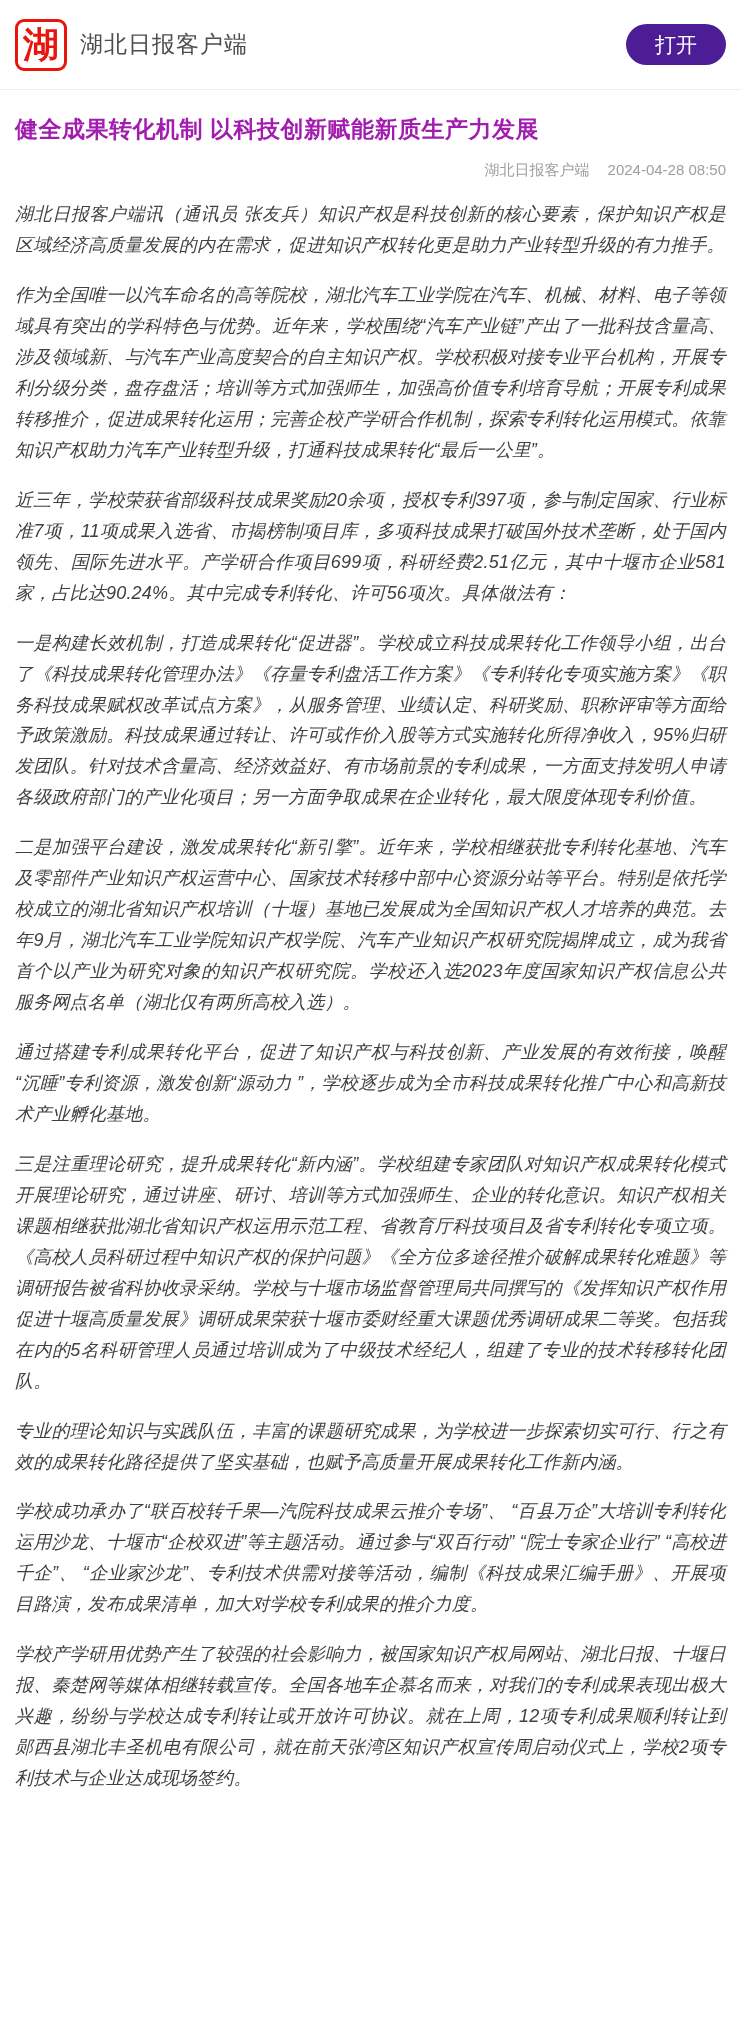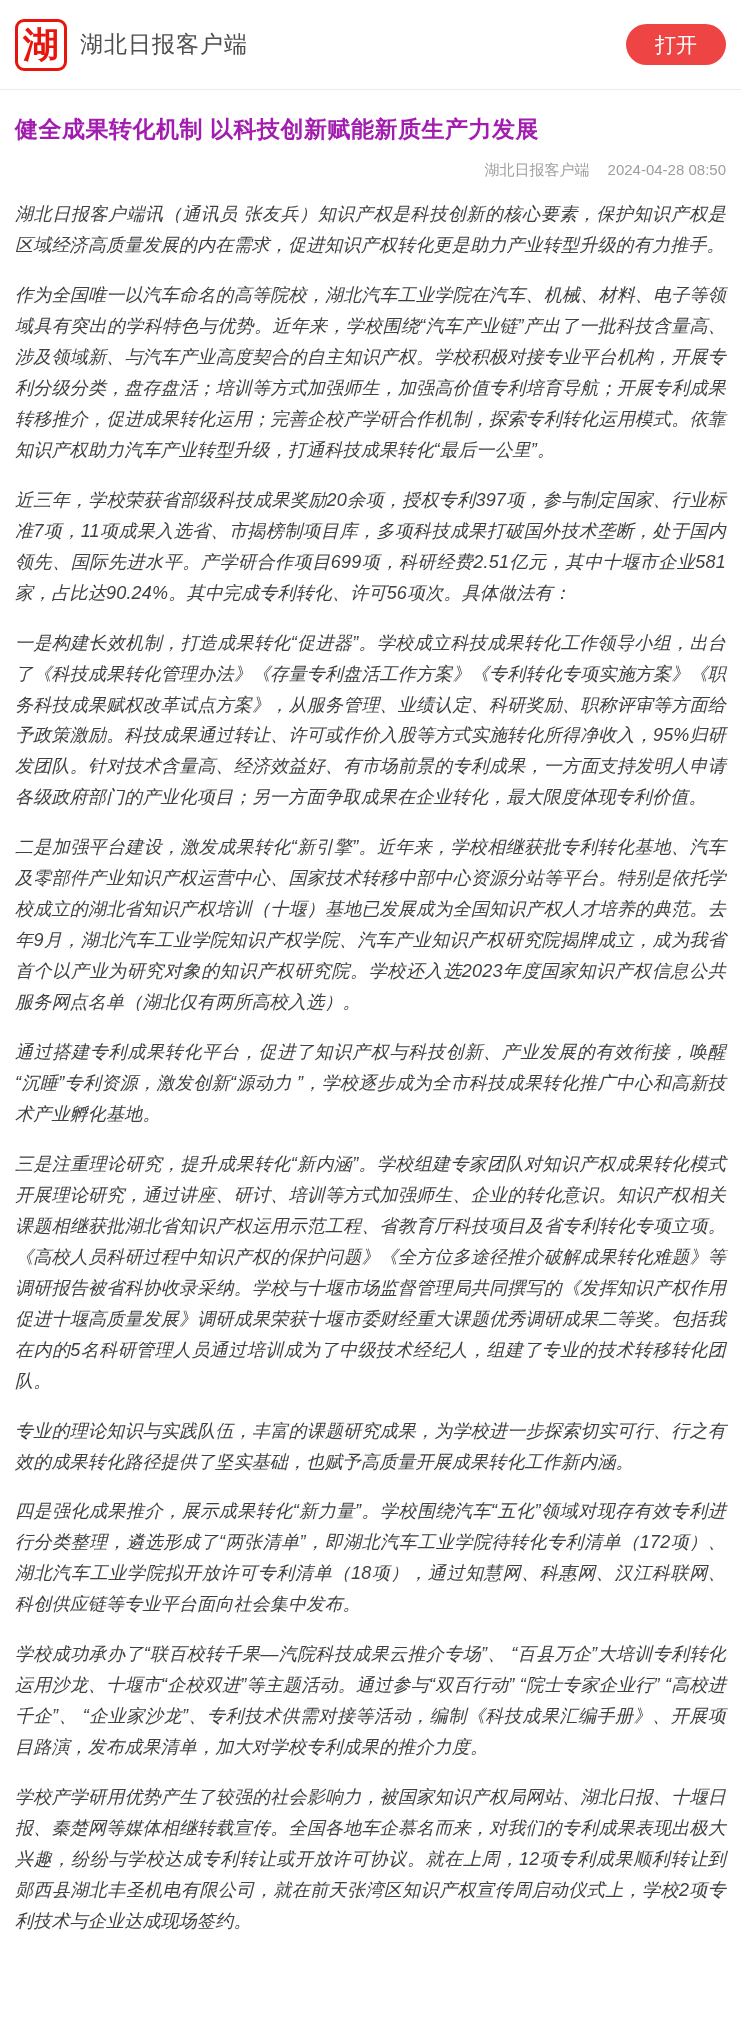--- a/index.html
+++ b/index.html
@@ -41,21 +41,21 @@
     flex: 0 0 auto;
   }
   .app-name {
     font-size: 23px;
     color: #4d4d4d;
     margin-left: 13px;
     letter-spacing: 1px;
   }
   .open-btn {
     margin-left: auto;
-    background: #ef4444;
+    background: #4c1d95;
     color: #ffffff;
     border: none;
     font-size: 21px;
     line-height: 1;
     padding: 10px 29px;
     border-radius: 21px;
     cursor: pointer;
     font-family: inherit;
   }
   
@@ -109,19 +109,18 @@
 
     <div class="article-body">
         <p class="para">湖北日报客户端讯（通讯员 张友兵）知识产权是科技创新的核心要素，保护知识产权是区域经济高质量发展的内在需求，促进知识产权转化更是助力产业转型升级的有力推手。</p>
         <p class="para">作为全国唯一以汽车命名的高等院校，湖北汽车工业学院在汽车、机械、材料、电子等领域具有突出的学科特色与优势。近年来，学校围绕“汽车产业链”产出了一批科技含量高、涉及领域新、与汽车产业高度契合的自主知识产权。学校积极对接专业平台机构，开展专利分级分类，盘存盘活；培训等方式加强师生，加强高价值专利培育导航；开展专利成果转移推介，促进成果转化运用；完善企校产学研合作机制，探索专利转化运用模式。依靠知识产权助力汽车产业转型升级，打通科技成果转化“最后一公里”。</p>
         <p class="para">近三年，学校荣获省部级科技成果奖励20余项，授权专利397项，参与制定国家、行业标准7项，11项成果入选省、市揭榜制项目库，多项科技成果打破国外技术垄断，处于国内领先、国际先进水平。产学研合作项目699项，科研经费2.51亿元，其中十堰市企业581家，占比达90.24%。其中完成专利转化、许可56项次。具体做法有：</p>
         <p class="para">一是构建长效机制，打造成果转化“促进器”。学校成立科技成果转化工作领导小组，出台了《科技成果转化管理办法》《存量专利盘活工作方案》《专利转化专项实施方案》《职务科技成果赋权改革试点方案》，从服务管理、业绩认定、科研奖励、职称评审等方面给予政策激励。科技成果通过转让、许可或作价入股等方式实施转化所得净收入，95%归研发团队。针对技术含量高、经济效益好、有市场前景的专利成果，一方面支持发明人申请各级政府部门的产业化项目；另一方面争取成果在企业转化，最大限度体现专利价值。</p>
         <p class="para">二是加强平台建设，激发成果转化“新引擎”。近年来，学校相继获批专利转化基地、汽车及零部件产业知识产权运营中心、国家技术转移中部中心资源分站等平台。特别是依托学校成立的湖北省知识产权培训（十堰）基地已发展成为全国知识产权人才培养的典范。去年9月，湖北汽车工业学院知识产权学院、汽车产业知识产权研究院揭牌成立，成为我省首个以产业为研究对象的知识产权研究院。学校还入选2023年度国家知识产权信息公共服务网点名单（湖北仅有两所高校入选）。</p>
         <p class="para">通过搭建专利成果转化平台，促进了知识产权与科技创新、产业发展的有效衔接，唤醒“沉睡”专利资源，激发创新“源动力 ”，学校逐步成为全市科技成果转化推广中心和高新技术产业孵化基地。</p>
         <p class="para">三是注重理论研究，提升成果转化“新内涵”。学校组建专家团队对知识产权成果转化模式开展理论研究，通过讲座、研讨、培训等方式加强师生、企业的转化意识。知识产权相关课题相继获批湖北省知识产权运用示范工程、省教育厅科技项目及省专利转化专项立项。《高校人员科研过程中知识产权的保护问题》《全方位多途径推介破解成果转化难题》等调研报告被省科协收录采纳。学校与十堰市场监督管理局共同撰写的《发挥知识产权作用促进十堰高质量发展》调研成果荣获十堰市委财经重大课题优秀调研成果二等奖。包括我在内的5名科研管理人员通过培训成为了中级技术经纪人，组建了专业的技术转移转化团队。</p>
         <p class="para">专业的理论知识与实践队伍，丰富的课题研究成果，为学校进一步探索切实可行、行之有效的成果转化路径提供了坚实基础，也赋予高质量开展成果转化工作新内涵。</p>
-        <p class="para">四是强化成果推介，展示成果转化“新力量”。学校围绕汽车“五化”领域对现存有效专利进行分类整理，遴选形成了“两张清单”，即湖北汽车工业学院待转化专利清单（172项）、湖北汽车工业学院拟开放许可专利清单（18项），通过知慧网、科惠网、汉江科联网、科创供应链等专业平台面向社会集中发布。</p>
         <p class="para">学校成功承办了“联百校转千果—汽院科技成果云推介专场”、 “百县万企”大培训专利转化运用沙龙、十堰市“企校双进”等主题活动。通过参与“双百行动” “院士专家企业行” “高校进千企”、 “企业家沙龙”、专利技术供需对接等活动，编制《科技成果汇编手册》、开展项目路演，发布成果清单，加大对学校专利成果的推介力度。</p>
         <p class="para">学校产学研用优势产生了较强的社会影响力，被国家知识产权局网站、湖北日报、十堰日报、秦楚网等媒体相继转载宣传。全国各地车企慕名而来，对我们的专利成果表现出极大兴趣，纷纷与学校达成专利转让或开放许可协议。就在上周，12项专利成果顺利转让到郧西县湖北丰圣机电有限公司，就在前天张湾区知识产权宣传周启动仪式上，学校2项专利技术与企业达成现场签约。</p>
       </div>
   </main>
 
 </div>
 
 </body></html>

